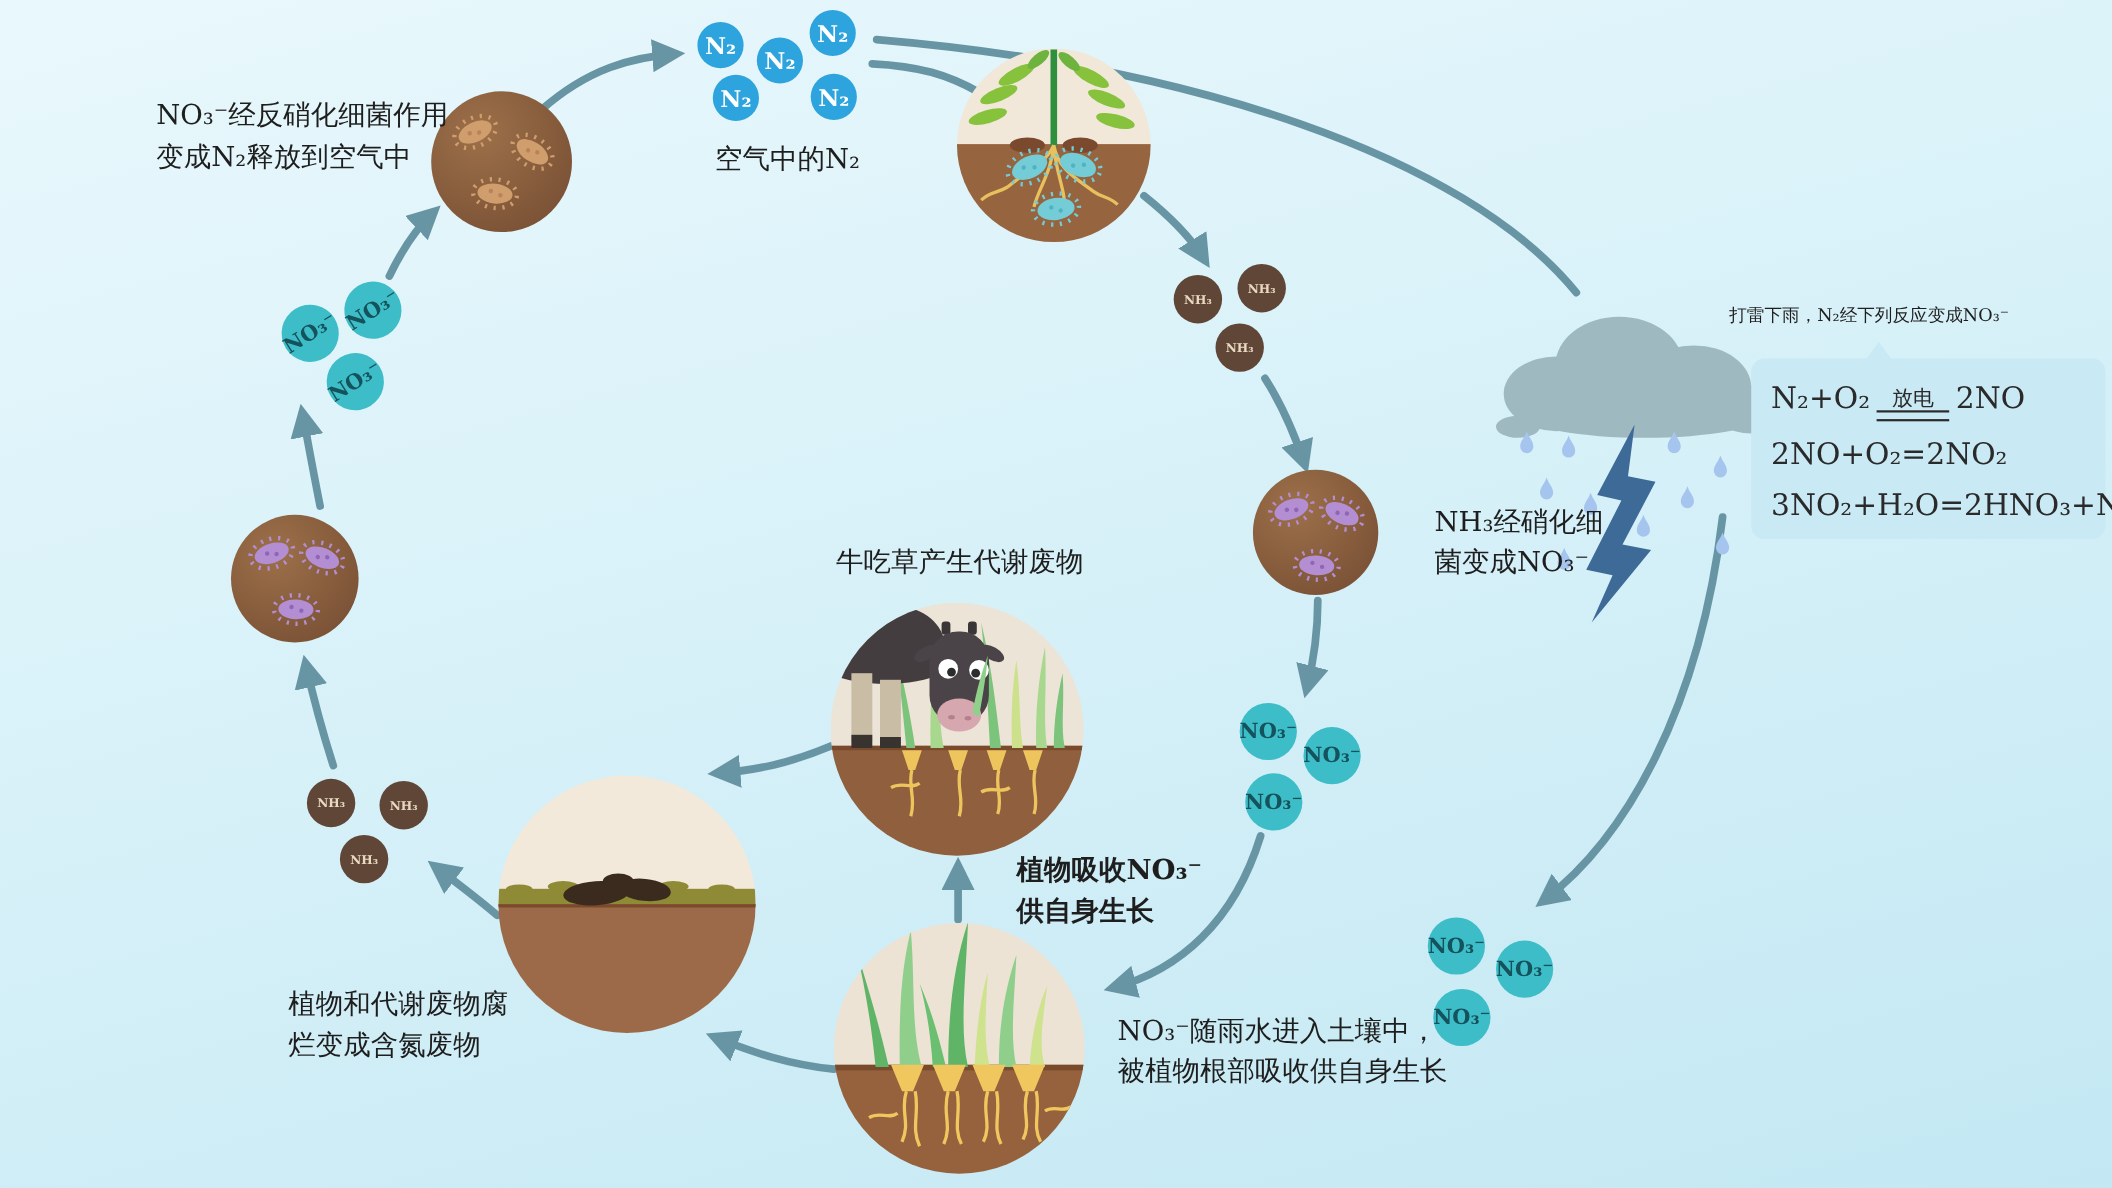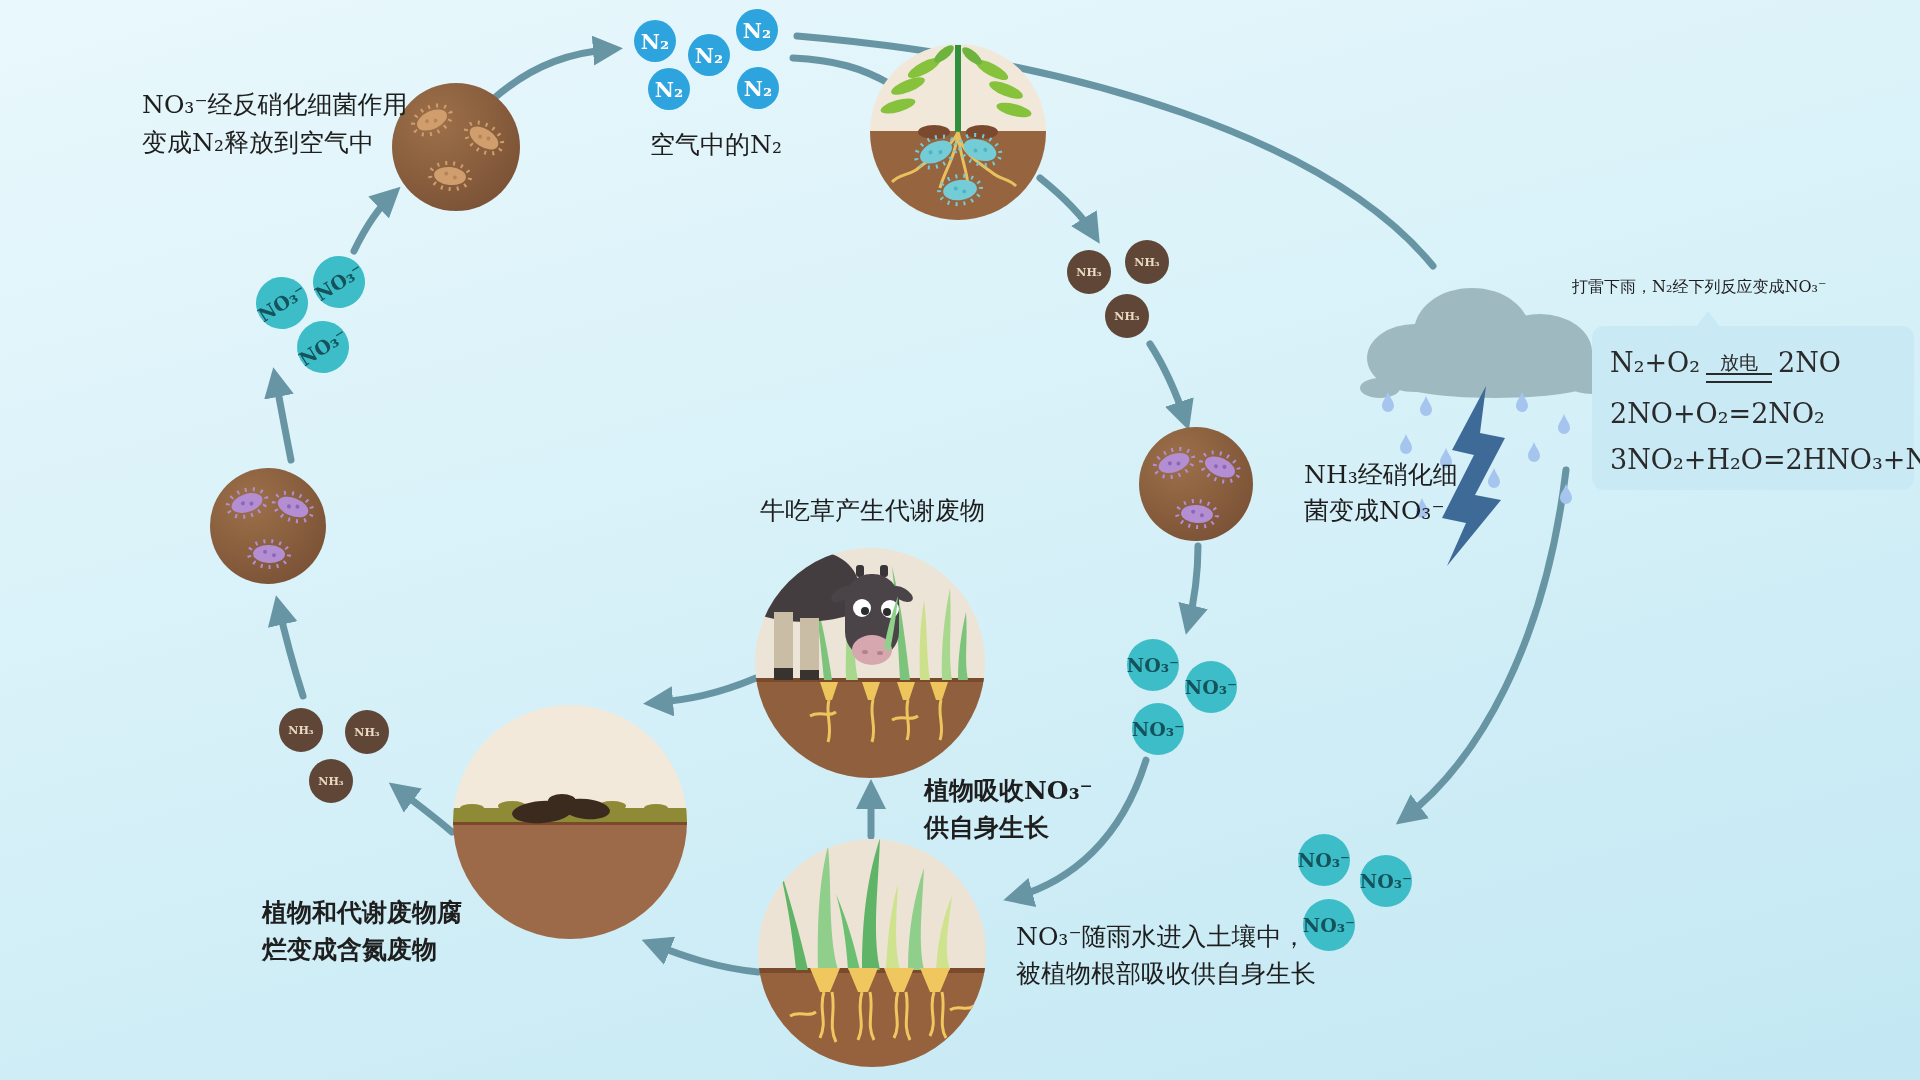--- a/index.html
+++ b/index.html
@@ -275,21 +275,21 @@
   <div class="lbl" style="left:1256px;top:457px;line-height:36px;margin-left:48px;">
     <div>NH₃经硝化细</div>
     <div>菌变成NO₃⁻</div>
   </div>
 
   <div class="lbl" style="left:1572px;top:268px;font-size:16px;">打雷下雨，N₂经下列反应变成NO₃⁻</div>
 
   <div class="lbl" style="left:760px;top:492px;">牛吃草产生代谢废物</div>
 
 
-  <div class="lbl" style="left:262px;top:894px;line-height:37px;font-weight:bold;">
+  <div class="lbl" style="left:262px;top:894px;line-height:37px;">
     <div>植物和代谢废物腐</div>
     <div>烂变成含氮废物</div>
   </div>
 
   <div class="lbl" style="left:924px;top:772px;line-height:37px;font-weight:bold;">
     <div>植物吸收NO₃⁻</div>
     <div>供自身生长</div>
   </div>
 
   <div class="lbl" style="left:1016px;top:918px;line-height:37px;">

